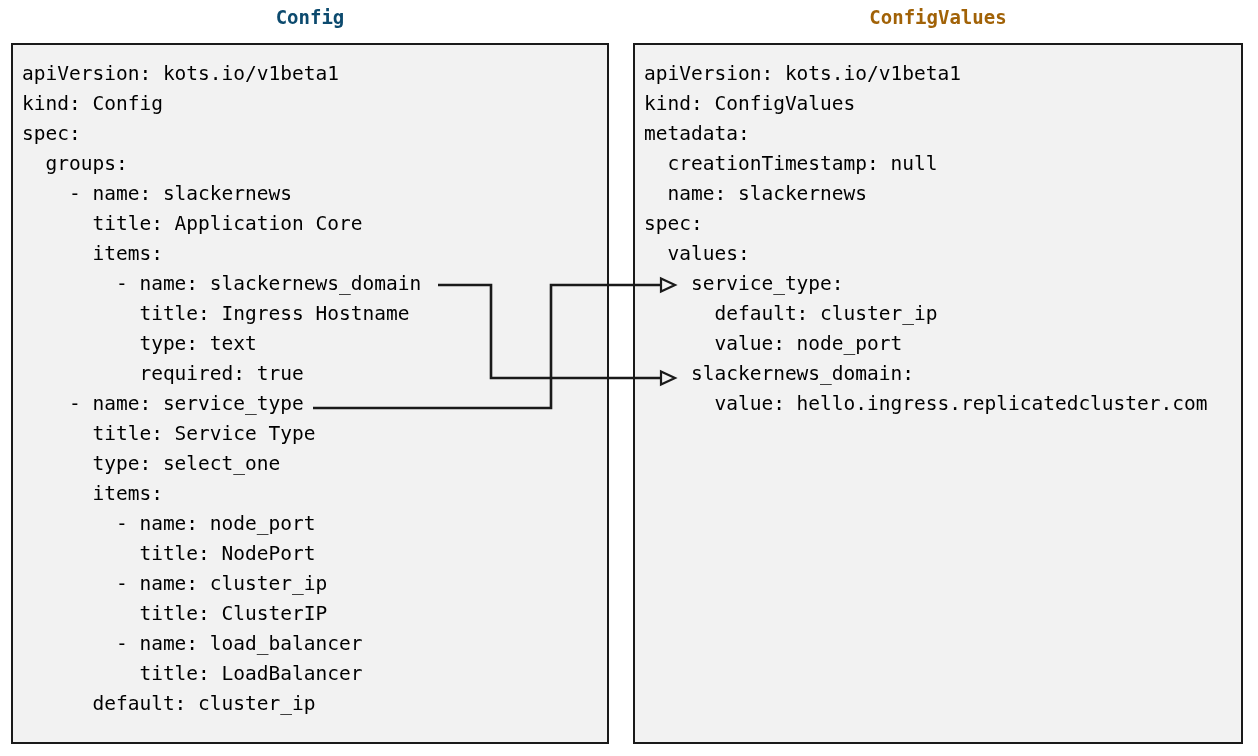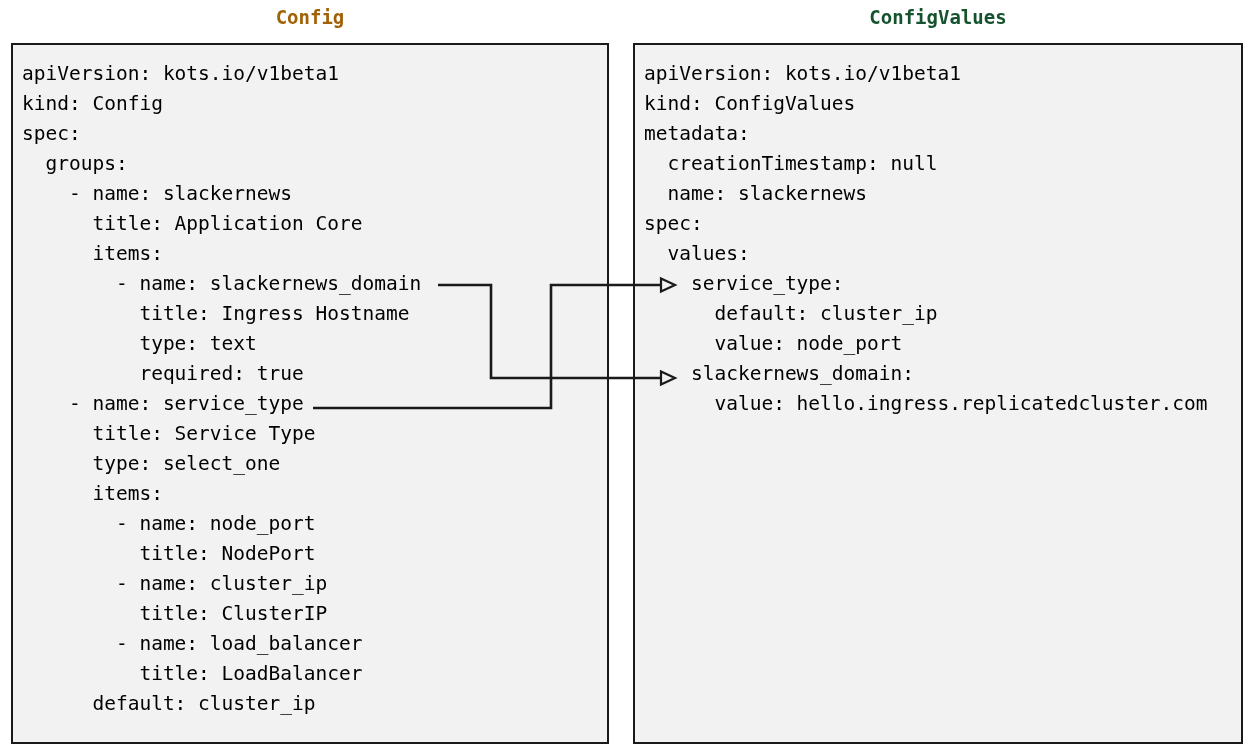--- a/index.html
+++ b/index.html
@@ -68,23 +68,23 @@
     left: 0;
     top: 0;
     width: 1258px;
     height: 756px;
     pointer-events: none;
   }
 </style>
 </head>
 <body style="background: rgb(255, 255, 255);">
 
-<div class="panel-title" id="title-config" style="color: #a16207;">Config</div>
+<div class="panel-title" id="title-config" style="color: #0c4a6e;">Config</div>
 
-<div class="panel-title" id="title-values" style="color: #14532d;">ConfigValues</div>
+<div class="panel-title" id="title-values" style="color: #a16207;">ConfigValues</div>
 
 <div class="panel" id="panel-config" style="background: rgb(242, 242, 242); border-color: rgb(26, 26, 26);">
   <div class="yaml" id="config-yaml" style="color: rgb(0, 0, 0);"><span class="ln">apiVersion: kots.io/v1beta1</span><span class="ln">kind: Config</span><span class="ln">spec:</span><span class="ln">  groups:</span><span class="ln">    - name: slackernews</span><span class="ln">      title: Application Core</span><span class="ln">      items:</span><span class="ln">        - name: slackernews_domain</span><span class="ln">          title: Ingress Hostname</span><span class="ln">          type: text</span><span class="ln">          required: true</span><span class="ln">    - name: service_type</span><span class="ln">      title: Service Type</span><span class="ln">      type: select_one</span><span class="ln">      items:</span><span class="ln">        - name: node_port</span><span class="ln">          title: NodePort</span><span class="ln">        - name: cluster_ip</span><span class="ln">          title: ClusterIP</span><span class="ln">        - name: load_balancer</span><span class="ln">          title: LoadBalancer</span><span class="ln">      default: cluster_ip</span></div>
 </div>
 
 <div class="panel" id="panel-values" style="background: rgb(242, 242, 242); border-color: rgb(26, 26, 26);">
   <div class="yaml" id="values-yaml" style="color: rgb(0, 0, 0);"><span class="ln">apiVersion: kots.io/v1beta1</span><span class="ln">kind: ConfigValues</span><span class="ln">metadata:</span><span class="ln">  creationTimestamp: null</span><span class="ln">  name: slackernews</span><span class="ln">spec:</span><span class="ln">  values:</span><span class="ln">    service_type:</span><span class="ln">      default: cluster_ip</span><span class="ln">      value: node_port</span><span class="ln">    slackernews_domain:</span><span class="ln">      value: hello.ingress.replicatedcluster.com</span></div>
 </div>
 
 <svg id="connectors" viewBox="0 0 1258 756" xmlns="http://www.w3.org/2000/svg">

